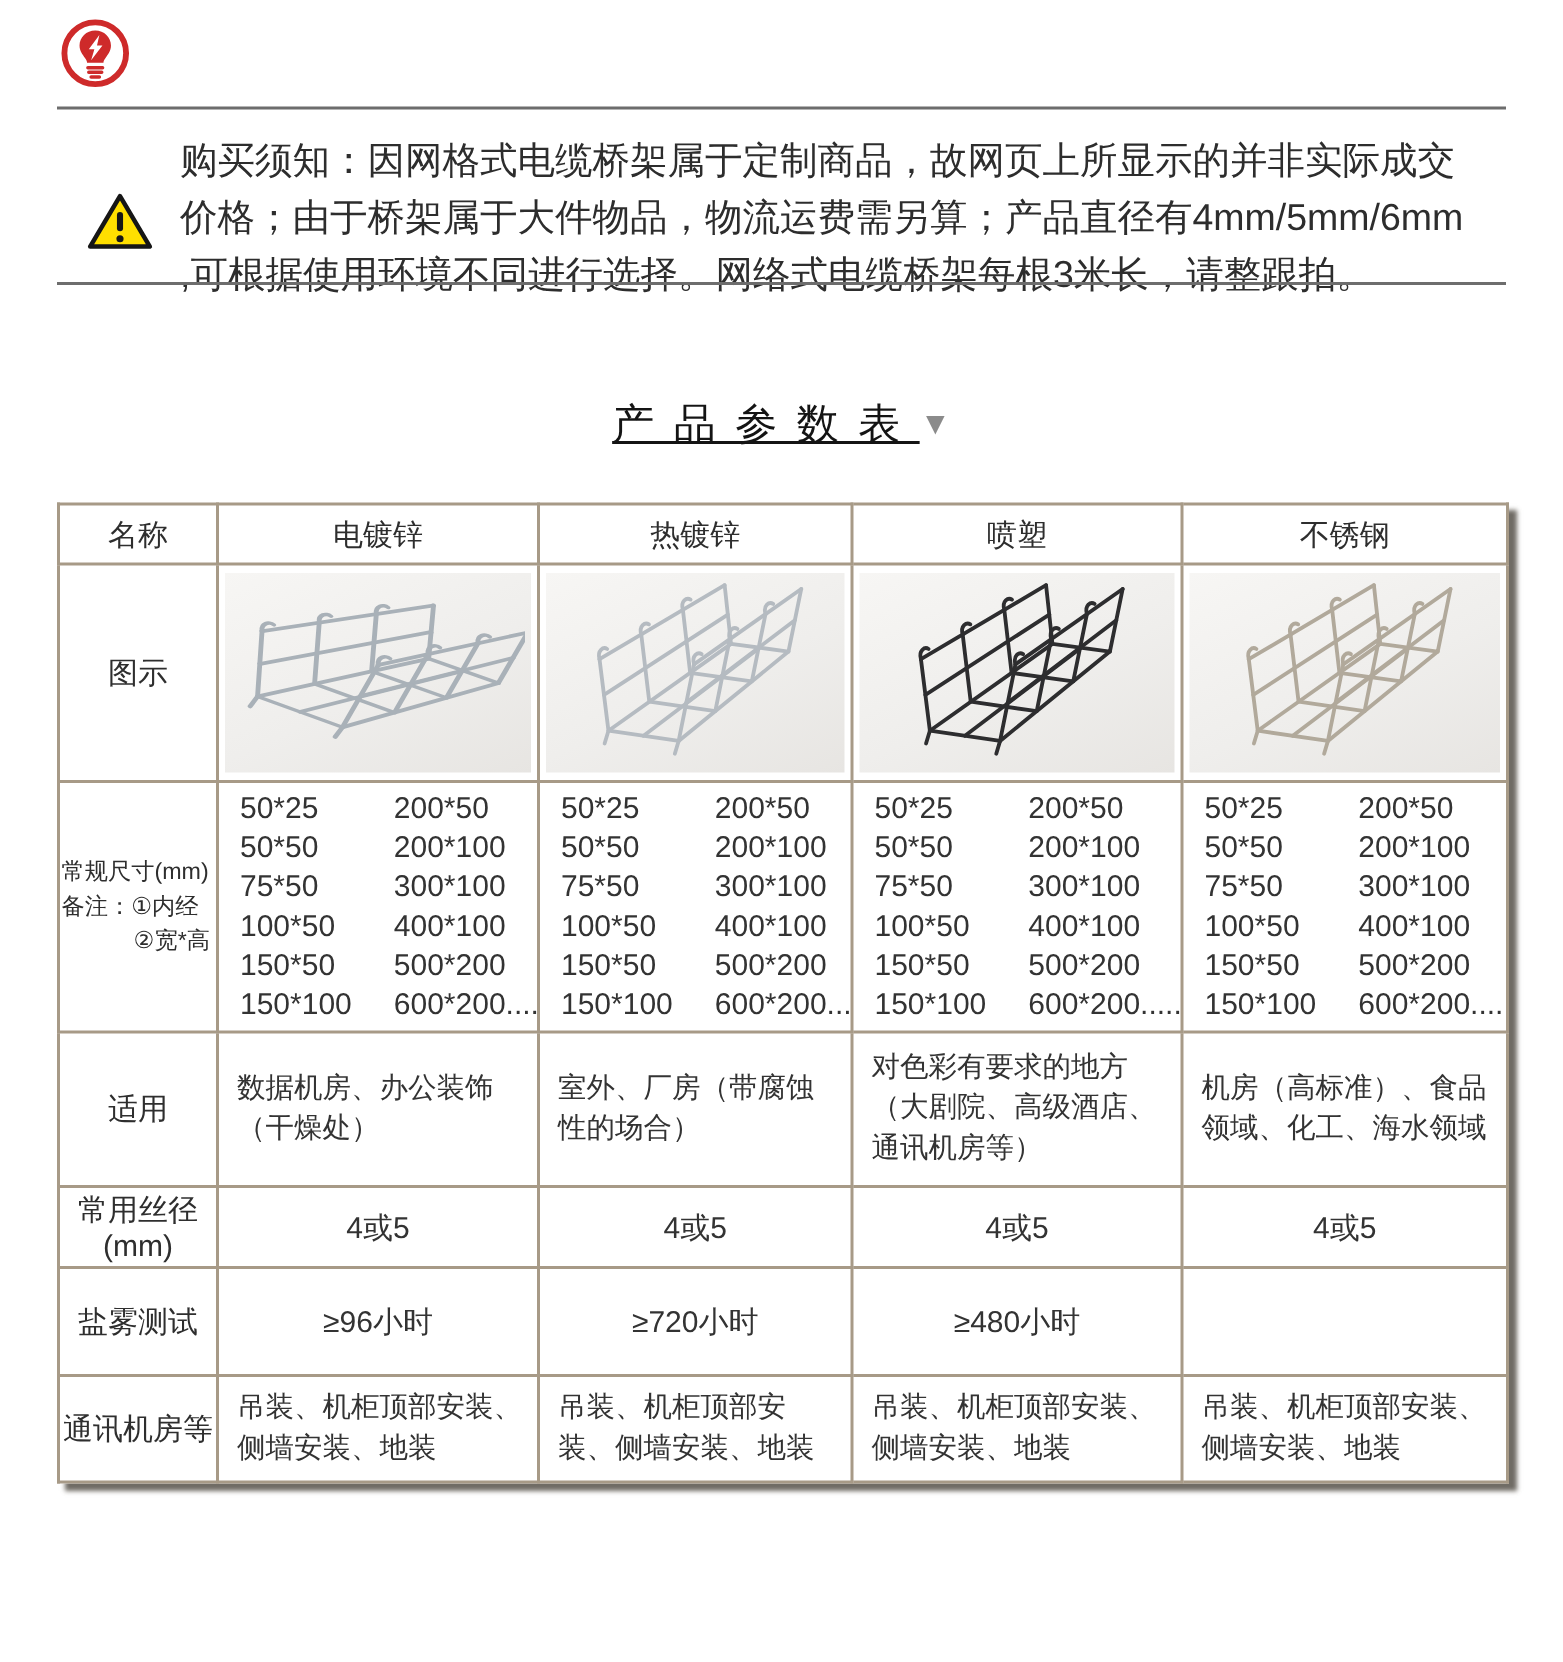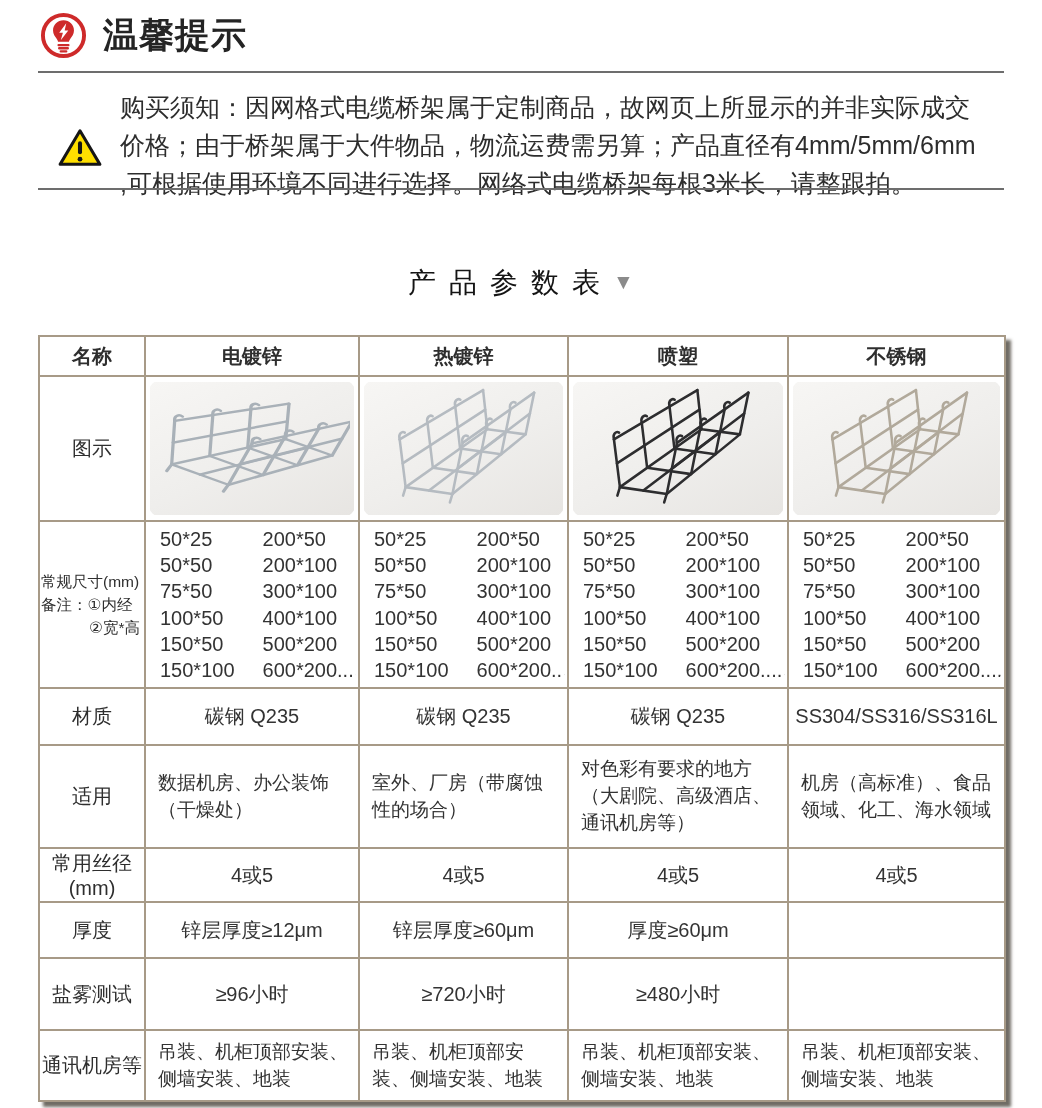--- a/index.html
+++ b/index.html
@@ -13,28 +13,28 @@
   .bulb-icon svg { width:47px; height:47px; display:block; }
   .tips-title { font-size:35px; font-weight:bold; color:#242424; letter-spacing:1px; }
   .sep { position:absolute; left:38px; width:966px; border-top:2px solid #6d6d6d; }
   #sep1 { top:71px; } #sep2 { top:188px; }
   .notice-row { position:absolute; left:57px; top:88px; width:947px; display:flex; gap:17px; align-items:center; }
   .warning-icon svg { width:46px; height:42px; margin-top:6px; display:block; }
   .notice-text { font-size:25px; line-height:38px; color:#2d2d2d; white-space:pre-line; }
   
   .section-title { position:absolute; top:264px; left:0; width:100%; text-align:center;
     font-family:"Liberation Serif","DejaVu Serif",serif; font-size:28px; color:#141414; }
-  .section-title .t { letter-spacing:13px; }
+  .section-title .t { letter-spacing:13px;text-decoration:underline; }
   .section-title .arrow { color:#8b8b8b; font-size:21px; margin-left:0px; vertical-align:3px; }
   
   table { position:absolute; left:38px; top:335px; width:966px; border-collapse:collapse;
     table-layout:fixed; background:#fff; box-shadow:5px 5px 3px rgba(72,66,58,.78); }
   th,td { border:2px solid #a79a87; overflow:hidden; }
-  th { font-weight:bold; font-size:20px; color:#2e2e2e; text-align:center; }
-  td { font-size:20px; color:#333;border-radius:21px; }
+  th { font-weight:normal; font-size:20px; color:#2e2e2e; text-align:center; }
+  td { font-size:20px; color:#333; }
   td.center { text-align:center; }
   td.left { text-align:left; padding:6px 8px 6px 12px; font-size:19px; line-height:1.42; }
   td.label { text-align:center; font-size:20px; color:#2e2e2e; }
   td.label-small { text-align:center; font-size:20px; color:#2e2e2e; }
   td.sizes-label { font-size:15.5px; text-align:left; padding:2px 2px 2px 1px; line-height:1.5; color:#2e2e2e; }
   .lbl-indent { padding-left:3.1em; }
   td.sizes-cell { padding:4px 0 4px 14px; }
   .sizes-wrap { display:flex; gap:28px; }
   .sizes-col { display:flex; flex-direction:column; line-height:26.2px; }
   td.photo-cell { padding:0; }
@@ -83,21 +83,20 @@
 
 <div class="tips-header">
   <span class="bulb-icon">
     <svg viewBox="0 0 48 48">
       <circle cx="24" cy="24" r="21" fill="#ffffff" stroke="#ce2a2a" stroke-width="4"></circle>
       <path fill="#ce2a2a" d="M24,8.5 c6.1,0 10.7,4.7 10.7,10.3 c0,3.7 -2.1,6.1 -3.7,8.5 c-0.9,1.3 -1.4,2.2 -1.4,3.2 l-11.2,0 c0,-1 -0.5,-1.9 -1.4,-3.2 c-1.6,-2.4 -3.7,-4.8 -3.7,-8.5 C13.3,13.2 17.9,8.5 24,8.5 z"></path>
       <polygon fill="#ffffff" points="26.8,11.5 19.6,21.3 23.4,21.3 21.2,28.8 28.9,18.8 25.2,18.8"></polygon>
       <path stroke="#ce2a2a" stroke-width="2.4" stroke-linecap="round" fill="none" d="M19,33.8 h10 M19.6,37 h8.8 M21.2,40.2 h5.6"></path>
     </svg>
   </span>
-  <span class="tips-title">温馨提示</span>
 </div>
 
 <div class="sep" id="sep1"></div>
 
 <div class="notice-row">
   <span class="warning-icon">
     <svg viewBox="0 0 52 46">
       <path d="M26,3.5 L48.5,41.5 L3.5,41.5 Z" fill="#ffdf00" stroke="#161616" stroke-width="3.4" stroke-linejoin="round"></path>
       <rect x="23.7" y="15.5" width="4.6" height="14.5" rx="2.3" fill="#161616"></rect>
       <circle cx="26" cy="35.6" r="2.7" fill="#161616"></circle>
@@ -245,48 +244,34 @@
               <div>200*50</div>
               <div>200*100</div>
               <div>300*100</div>
               <div>400*100</div>
               <div>500*200</div>
               <div>600*200......</div>
             </div>
           </div>
         </td>
       </tr>
-      <tr style="height: 57px;">
-        <td class="label">材质</td>
-        <td class="center">碳钢 Q235</td>
-        <td class="center">碳钢 Q235</td>
-        <td class="center">碳钢 Q235</td>
-        <td class="center">SS304/SS316/SS316L</td>
-      </tr>
       <tr style="height: 103px;">
         <td class="label">适用</td>
         <td class="left">数据机房、办公装饰（干燥处）</td>
         <td class="left">室外、厂房（带腐蚀性的场合）</td>
         <td class="left">对色彩有要求的地方（大剧院、高级酒店、通讯机房等）</td>
         <td class="left">机房（高标准）、食品领域、化工、海水领域</td>
       </tr>
       <tr style="height: 54px;">
         <td class="label-small">常用丝径(mm)</td>
         <td class="center">4或5</td>
         <td class="center">4或5</td>
         <td class="center">4或5</td>
         <td class="center">4或5</td>
       </tr>
-      <tr style="height: 56px;">
-        <td class="label">厚度</td>
-        <td class="center">锌层厚度≥12μm</td>
-        <td class="center">锌层厚度≥60μm</td>
-        <td class="center">厚度≥60μm</td>
-        <td class="center"></td>
-      </tr>
       <tr style="height: 72px;">
         <td class="label">盐雾测试</td>
         <td class="center">≥96小时</td>
         <td class="center">≥720小时</td>
         <td class="center">≥480小时</td>
         <td class="center"></td>
       </tr>
       <tr style="height: 71px;">
         <td class="label">通讯机房等</td>
         <td class="left">吊装、机柜顶部安装、侧墙安装、地装</td>

